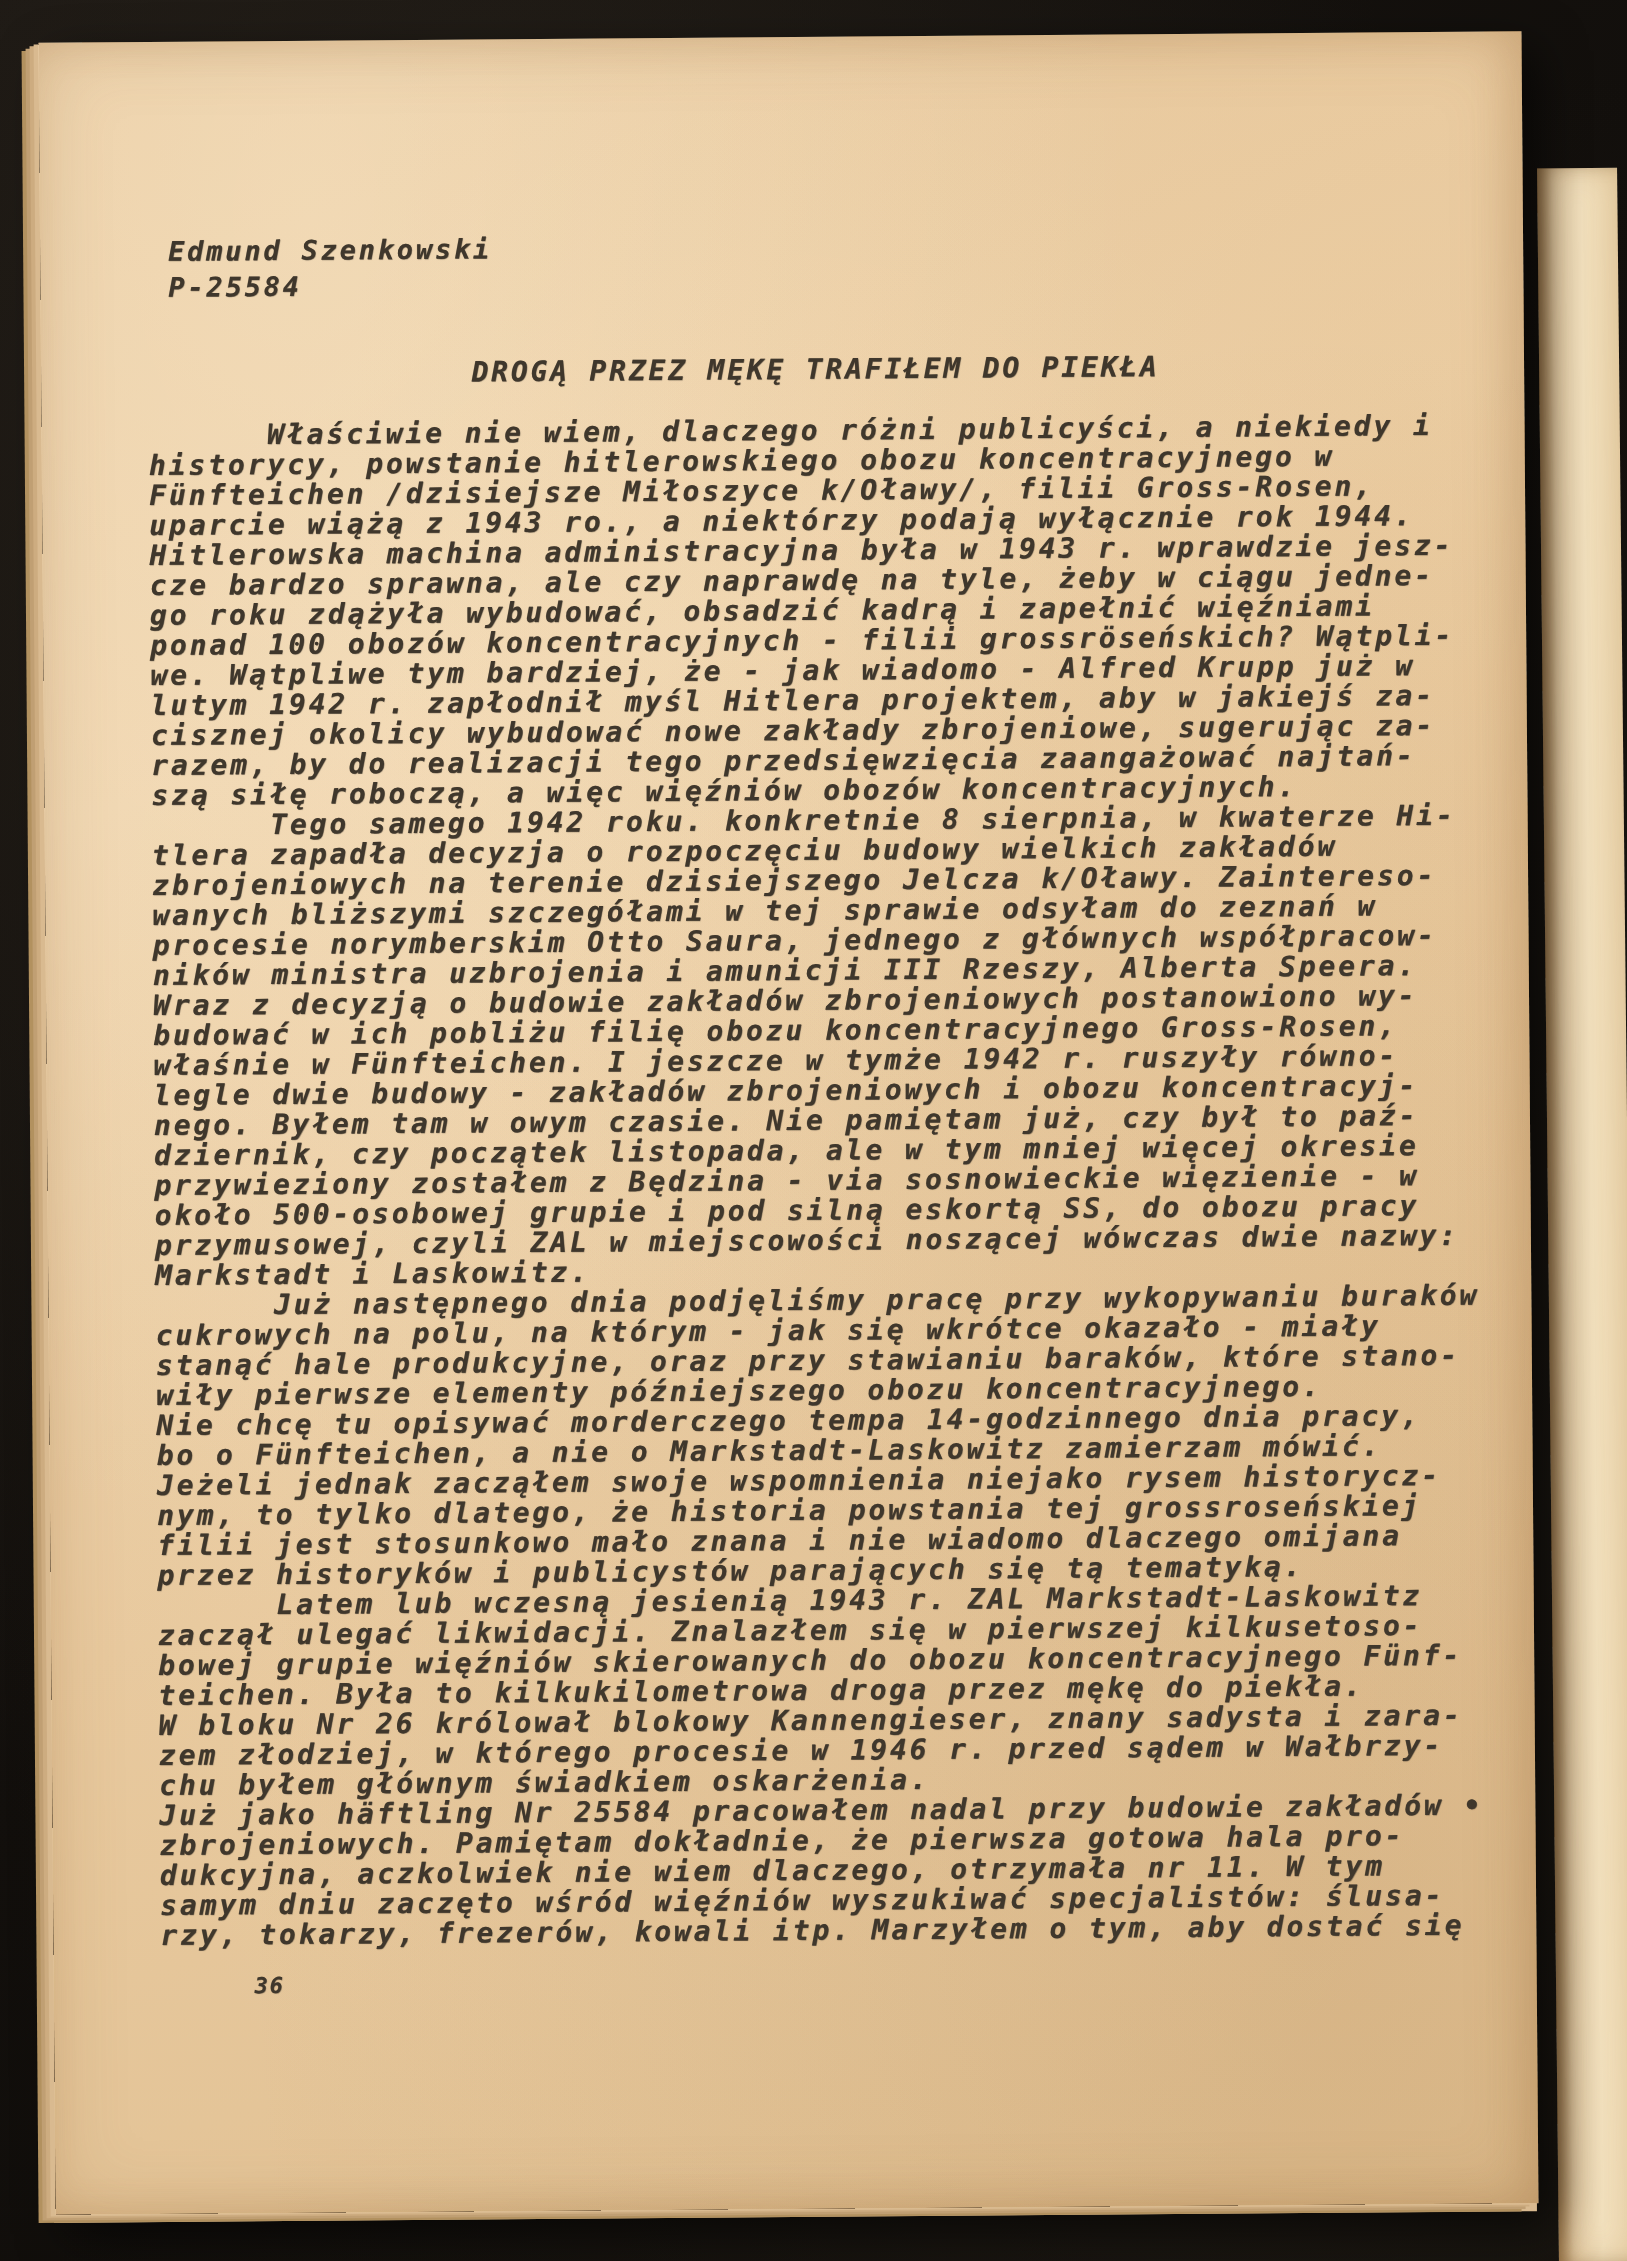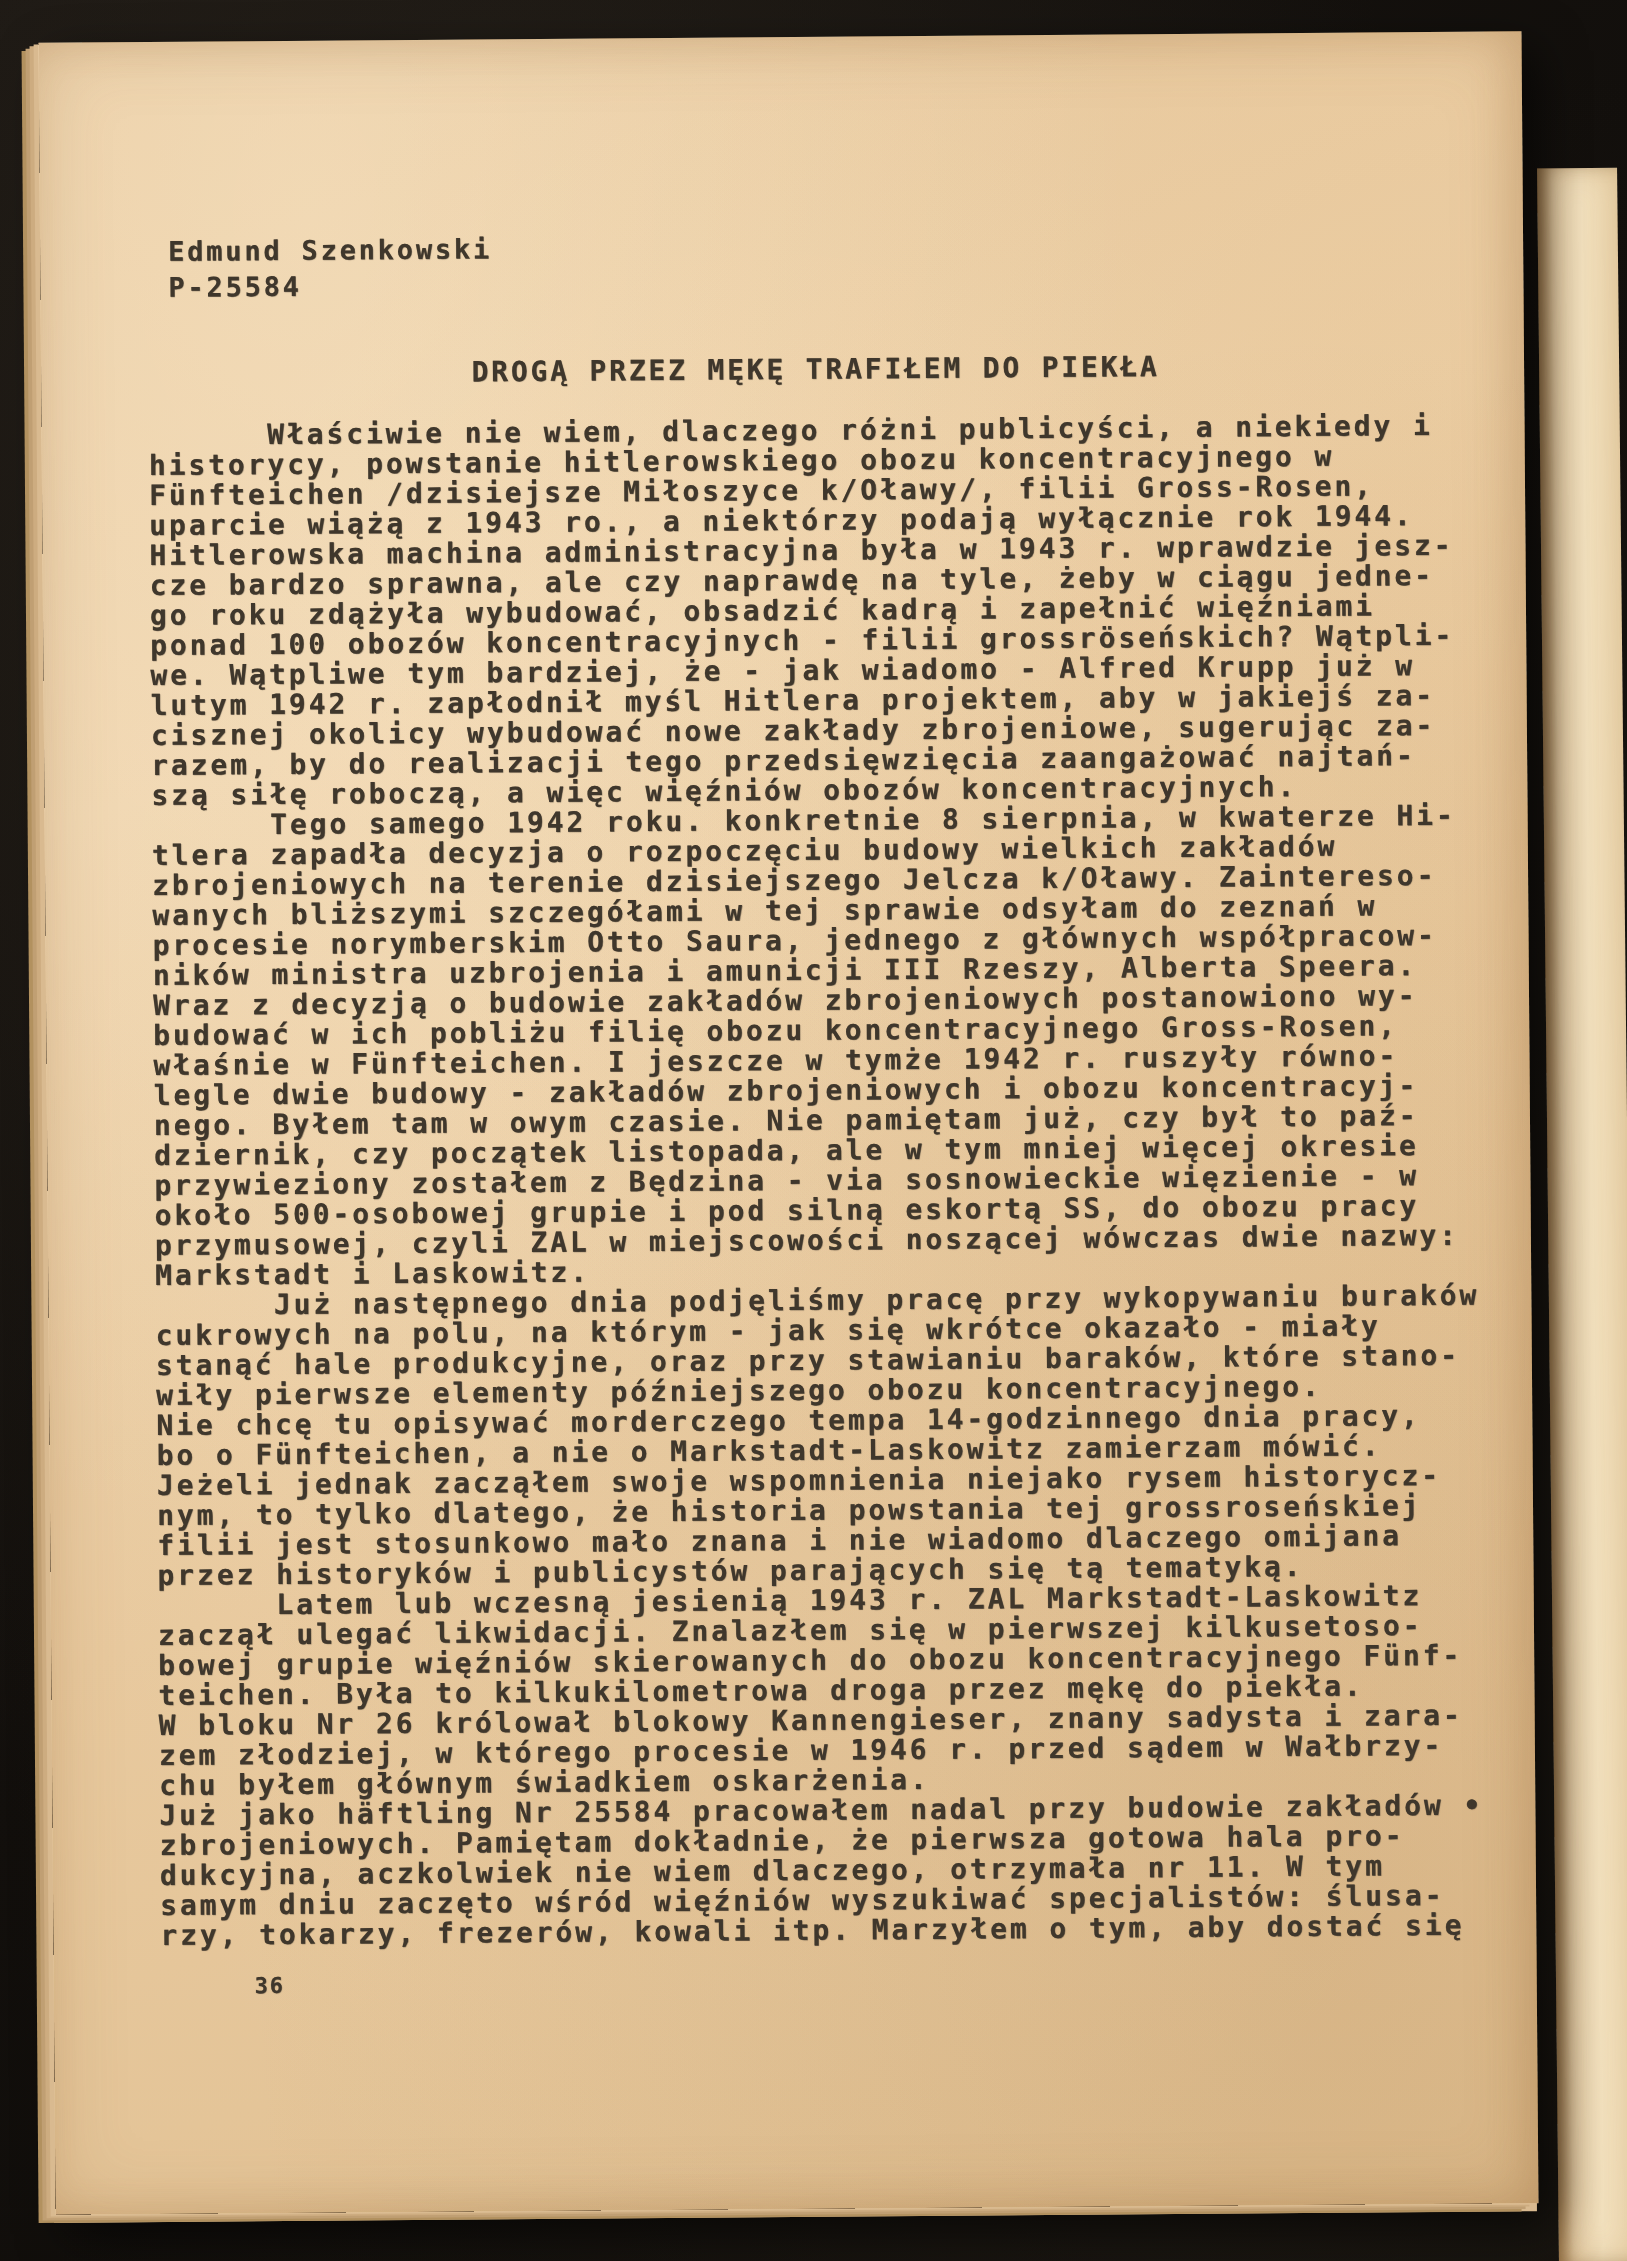--- a/index.html
+++ b/index.html
@@ -16,20 +16,21 @@
     font-family:"DejaVu Sans Mono","Liberation Mono",monospace;
     background:var(--bg);
     overflow:hidden;
   }
   .scan{
     position:relative;width:1628px;height:2261px;
     background:
       radial-gradient(ellipse at 30% 25%, rgba(60,52,40,0.35), transparent 60%),
       radial-gradient(ellipse at 80% 80%, rgba(40,34,26,0.5), transparent 70%),
       linear-gradient(135deg,#1b1713 0%, #120f0c 45%, #0e0c09 100%);
+    font-style: italic;
   }
   .book-page{
     position:absolute;left:47px;top:37px;width:1483px;height:2172px;
     transform:rotate(-0.45deg);
     background:
       radial-gradient(ellipse at 18% 8%, rgba(255,242,214,0.30), transparent 48%),
       radial-gradient(ellipse at 92% 18%, rgba(214,168,104,0.20), transparent 55%),
       radial-gradient(ellipse at 85% 88%, rgba(160,110,55,0.16), transparent 60%),
       radial-gradient(ellipse at 50% 55%, rgba(255,238,205,0.14), transparent 72%),
       linear-gradient(163deg, #e9cba2 0%, #efd4ae 30%, #e8c99e 62%, #e0c092 100%);

